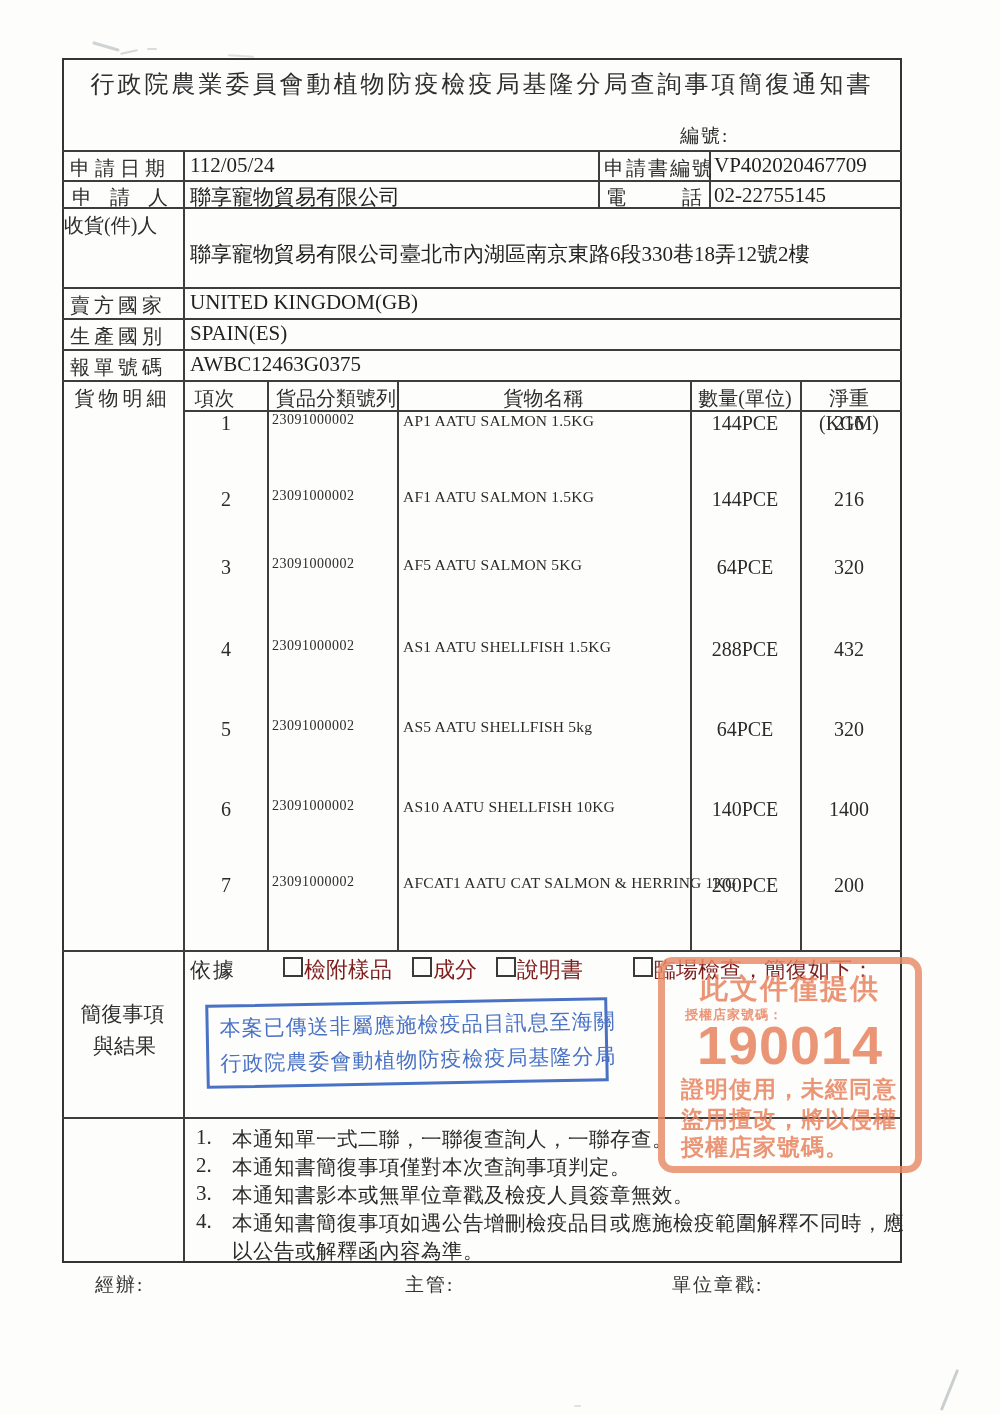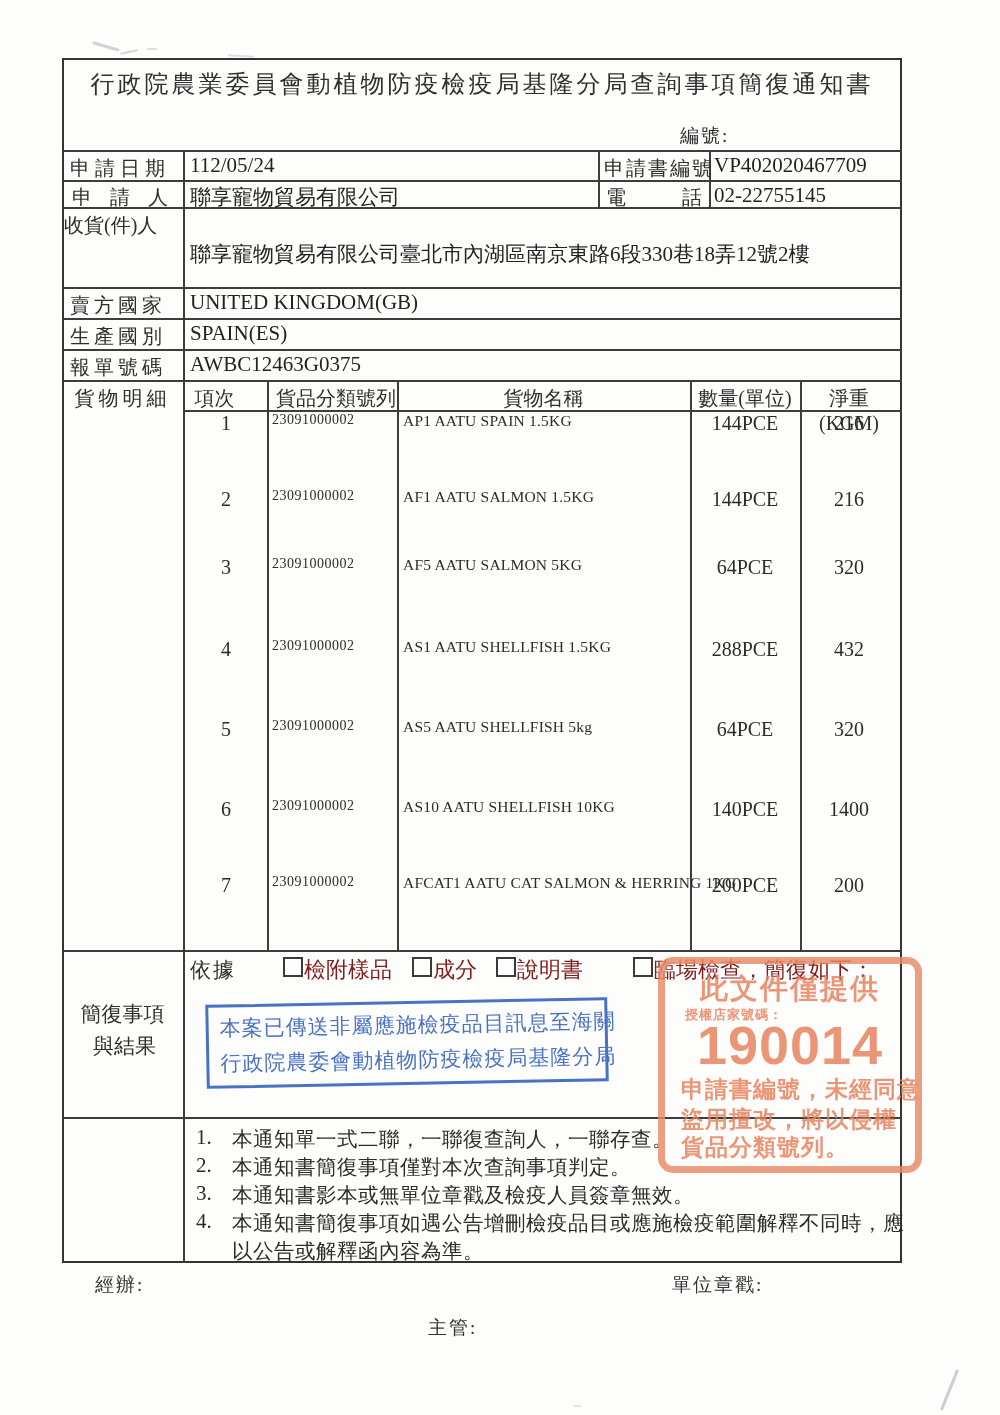--- a/index.html
+++ b/index.html
@@ -117,21 +117,21 @@
   <div class="abs lbl ls4" style="left:62px;top:385px;width:121px;text-align:center;">貨物明細</div>
   <div class="abs ghead" style="left:185px;top:385px;width:59px;text-align:center;">項次</div>
   <div class="abs ghead" style="left:267px;top:385px;width:138px;text-align:center;">貨品分類號列</div>
   <div class="abs ghead" style="left:397px;top:385px;width:293px;text-align:center;">貨物名稱</div>
   <div class="abs ghead" style="left:690px;top:385px;width:110px;text-align:center;">數量(單位)</div>
   <div class="abs ghead" style="left:800px;top:385px;width:98px;text-align:center;">淨重(KGM)</div>
 
   <div class="grow" style="top:412px;">
     <span class="gseq">1</span>
     <span class="gcode">23091000002</span>
-    <span class="gname">AP1 AATU SPAIN 1.5KG</span>
+    <span class="gname">AP1 AATU SALMON 1.5KG</span>
     <span class="gqty">144PCE</span>
     <span class="gwt">216</span>
   </div>
   <div class="grow" style="top:488px;">
     <span class="gseq">2</span>
     <span class="gcode">23091000002</span>
     <span class="gname">AF1 AATU SALMON 1.5KG</span>
     <span class="gqty">144PCE</span>
     <span class="gwt">216</span>
   </div>
@@ -186,23 +186,23 @@
 
   <div class="bstamp">
     <div style="top:7px;">本案已傳送非屬應施檢疫品目訊息至海關</div>
     <div style="top:42px;">行政院農委會動植物防疫檢疫局基隆分局</div>
   </div>
 
   <div class="ostamp">
     <div class="o1">此文件僅提供</div>
     <div class="o2">授權店家號碼：</div>
     <div class="o3">190014</div>
-    <div class="o4">申請書編號，未經同意</div>
+    <div class="o4">證明使用，未經同意</div>
     <div class="o5">盜用擅改，將以侵權</div>
-    <div class="o6">貨品分類號列。</div>
+    <div class="o6">授權店家號碼。</div>
   </div>
 
   <div>
     <span class="note-no" style="top:1125px;">1.</span>
     <span class="note-tx" style="top:1125px;">本通知單一式二聯，一聯復查詢人，一聯存查。</span>
   </div>
   <div>
     <span class="note-no" style="top:1153px;">2.</span>
     <span class="note-tx" style="top:1153px;">本通知書簡復事項僅對本次查詢事項判定。</span>
   </div>
@@ -210,16 +210,16 @@
     <span class="note-no" style="top:1181px;">3.</span>
     <span class="note-tx" style="top:1181px;">本通知書影本或無單位章戳及檢疫人員簽章無效。</span>
   </div>
   <div>
     <span class="note-no" style="top:1209px;">4.</span>
     <span class="note-tx" style="top:1209px;">本通知書簡復事項如遇公告增刪檢疫品目或應施檢疫範圍解釋不同時，應</span>
     <span class="note-tx" style="top:1237px;">以公告或解釋函內容為準。</span>
   </div>
 
   <div class="abs foot" style="left:95px;top:1272px;">經辦:</div>
-  <div class="abs foot" style="left:428px;top:1272px;margin-top:43px;">主管:</div>
+  <div class="abs foot" style="left:405px;top:1272px;">主管:</div>
   <div class="abs foot" style="left:672px;top:1272px;">單位章戳:</div>
 
 </div>
 
 </body></html>

